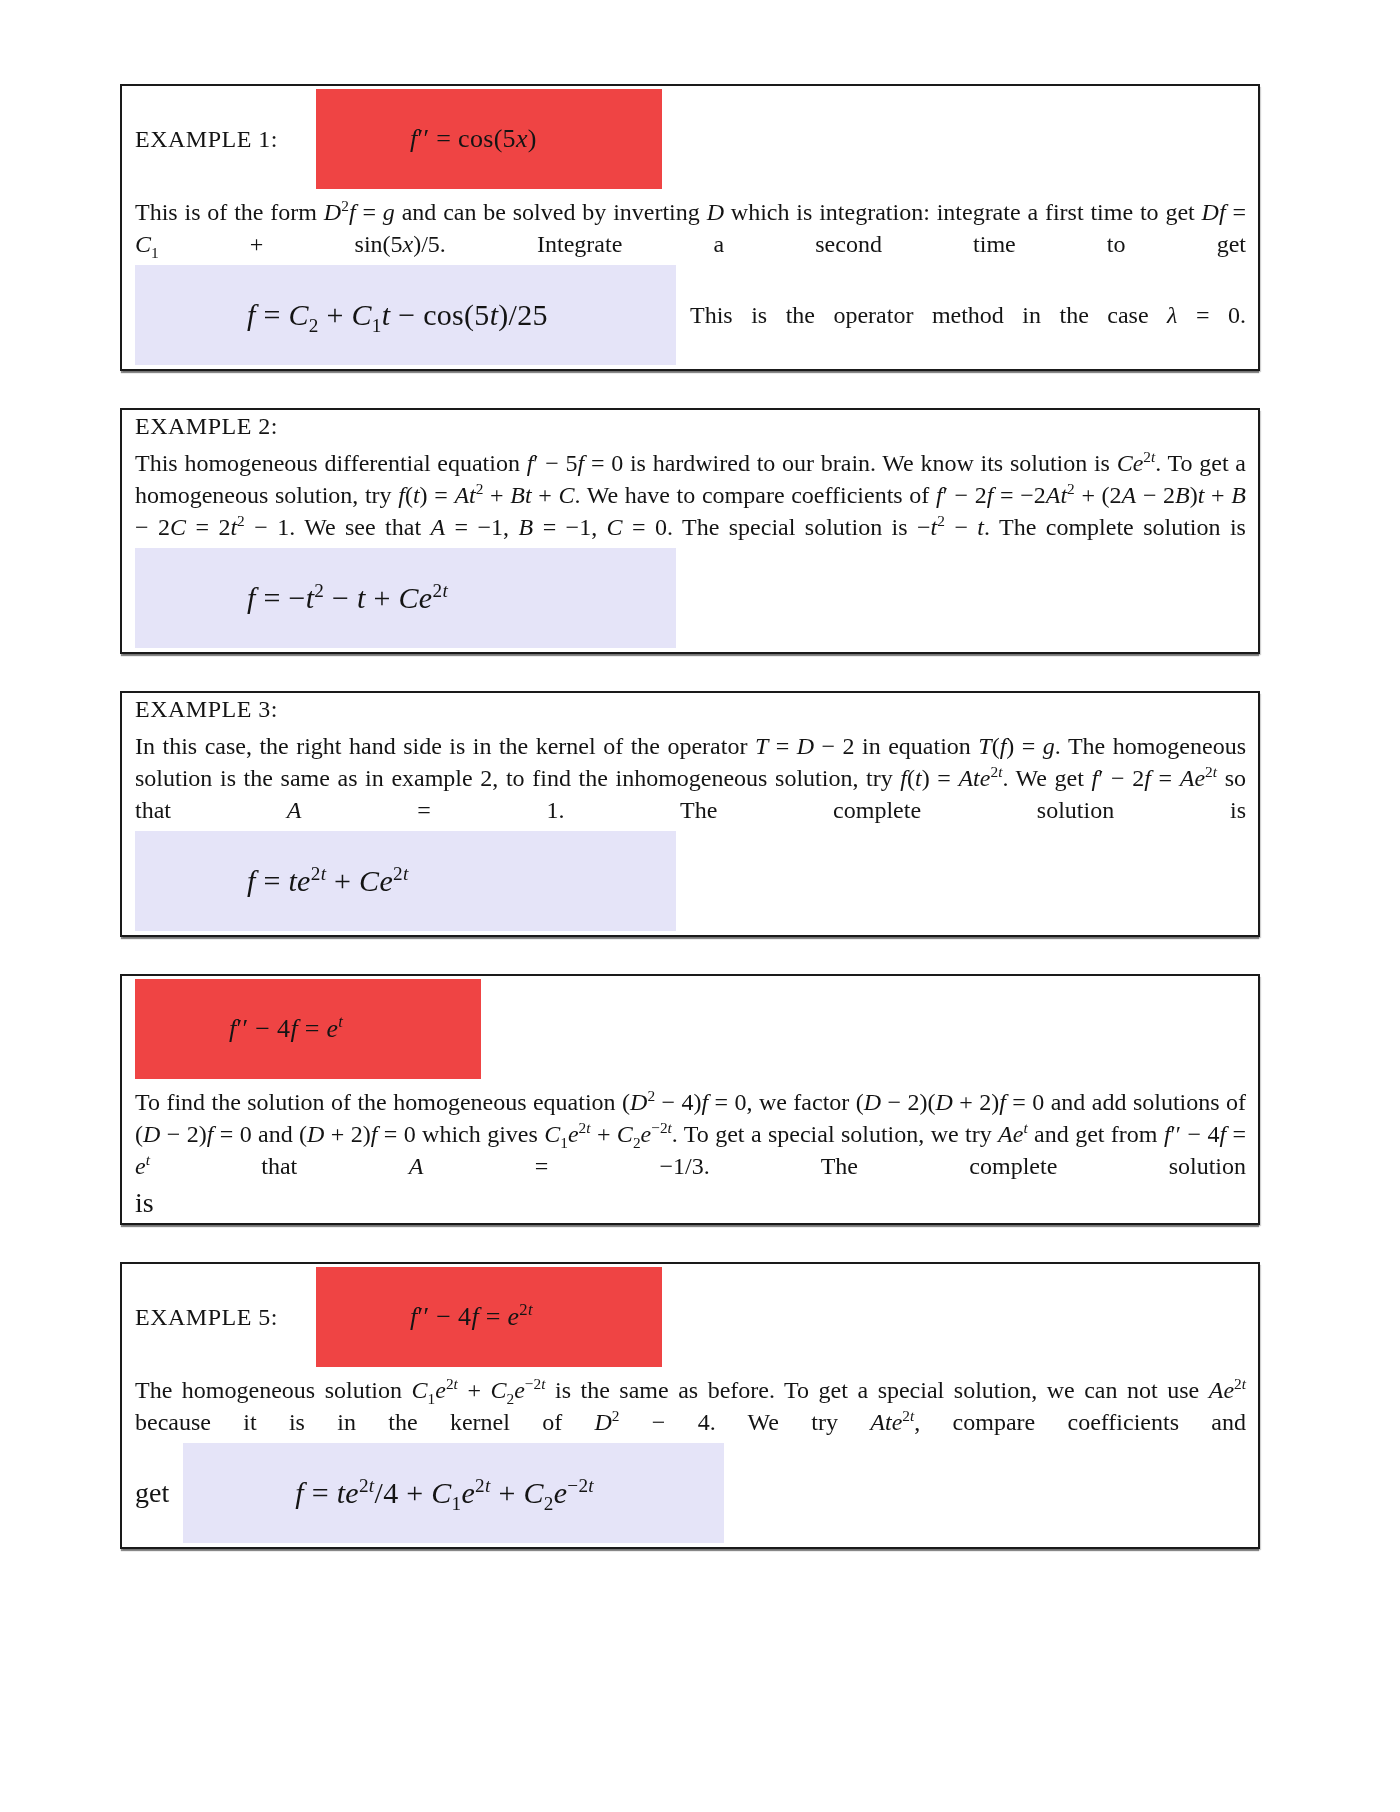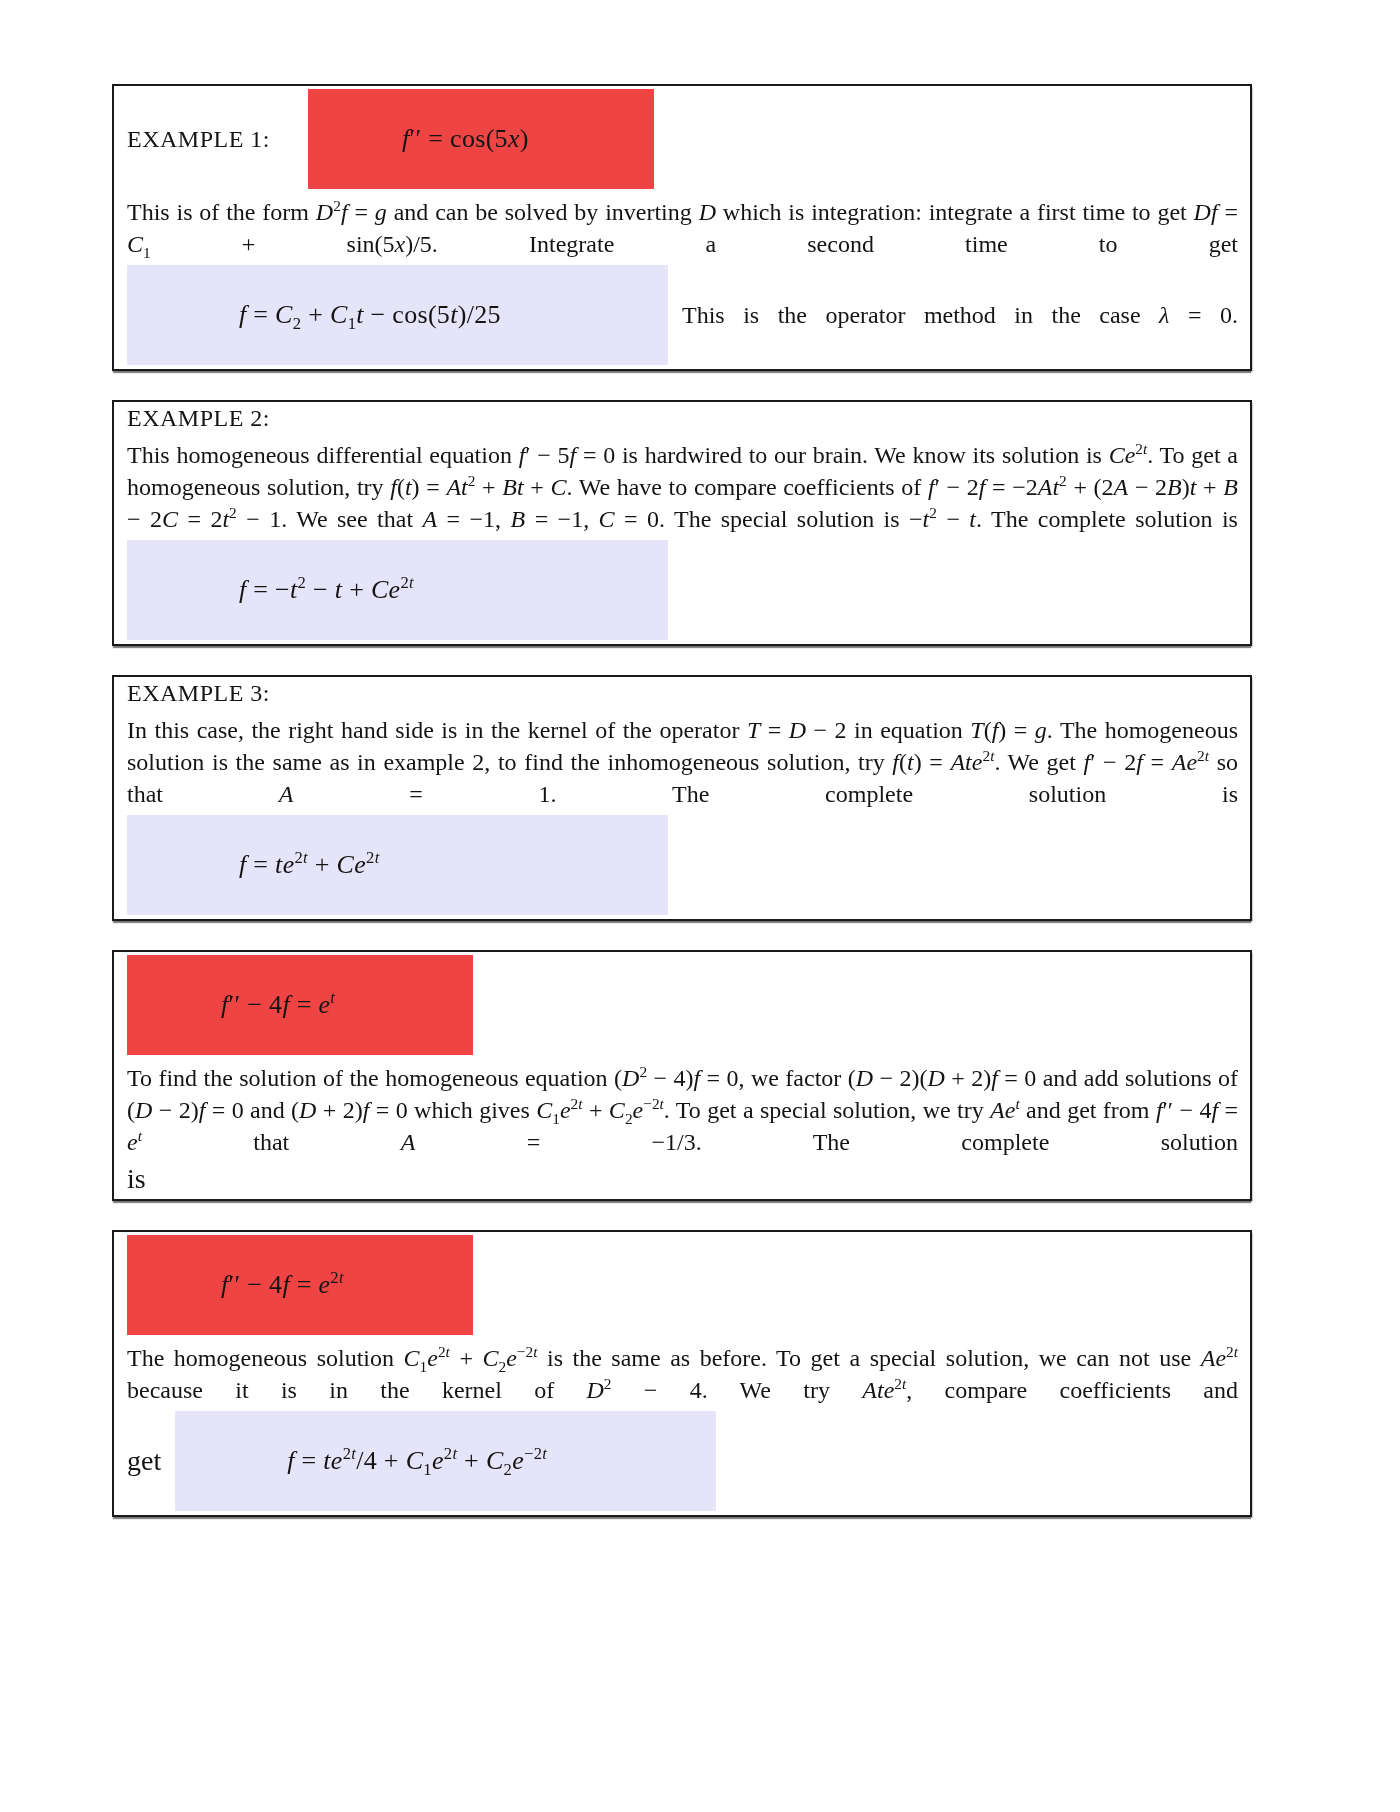--- a/index.html
+++ b/index.html
@@ -7,24 +7,25 @@
     width: 1400px;
     height: 1812px;
     background: #ffffff;
     color: #141414;
     font-family: "Liberation Serif", "DejaVu Serif", serif;
     overflow: hidden;
   }
   .page {
     box-sizing: border-box;
     padding-top: 84px;
-    padding-left: 112px;
+    padding-left: 72px;
     display: flex;
     flex-direction: column;
-    gap: 29px;
+    gap: 37px;
+    margin-left: 48px;
   }
   .example-box {
     box-sizing: border-box;
     width: 1140px;
     background: #ffffff;
     border: 2px solid #1a1a1a;
     box-shadow: 0 3px 1px -1px rgba(0,0,0,0.45), 2px 2px 1px -1px rgba(0,0,0,0.18);
     padding: 3px 12px 4px 13px;
   }
   .header-row { display: flex; }
@@ -60,21 +61,21 @@
   .solution-highlight {
     box-sizing: border-box;
     width: 541px;
     height: 100px;
     background: #e5e4f8;
     display: flex;
     align-items: center;
     padding-left: 112px;
     flex: 0 0 auto;
   }
-  .solution-text { font-size: 26px; letter-spacing: 0.3px; }
+  .solution-text { font-size: 30px; letter-spacing: 0.3px; }
   .side-note {
     flex: 1;
     font-size: 24px;
     text-align: justify;
     text-align-last: justify;
   }
   .side-note:empty { display: none; }
   sup, sub { font-size: 64%; line-height: 0; }
   i { font-style: italic; }
 </style>
@@ -136,20 +137,21 @@
     </div>
     <p class="body-text">To find the solution of the homogeneous equation (<i>D</i><sup>2</sup> − 4)<i>f</i> = 0, we factor (<i>D</i> − 2)(<i>D</i> + 2)<i>f</i> = 0 and add solutions of (<i>D</i> − 2)<i>f</i> = 0 and (<i>D</i> + 2)<i>f</i> = 0 which gives <i>C</i><sub>1</sub><i>e</i><sup>2<i>t</i></sup> + <i>C</i><sub>2</sub><i>e</i><sup>−2<i>t</i></sup>. To get a special solution, we try <i>Ae</i><sup><i>t</i></sup> and get from <i>f</i>′′ − 4<i>f</i> = <i>e</i><sup><i>t</i></sup> that <i>A</i> = −1/3. The complete solution</p>
     <div class="solution-row">
       <span class="solution-prefix">is</span>
 
     </div>
   </section>
 
   <section class="example-box">
     <div class="header-row">
+      <span class="example-label">EXAMPLE 5:</span>
       <div class="eq-highlight">
         <span class="eq-text"><i>f</i>′′ − 4<i>f</i> = <i>e</i><sup>2<i>t</i></sup></span>
       </div>
     </div>
     <p class="body-text">The homogeneous solution <i>C</i><sub>1</sub><i>e</i><sup>2<i>t</i></sup> + <i>C</i><sub>2</sub><i>e</i><sup>−2<i>t</i></sup> is the same as before. To get a special solution, we can not use <i>Ae</i><sup>2<i>t</i></sup> because it is in the kernel of <i>D</i><sup>2</sup> − 4. We try <i>Ate</i><sup>2<i>t</i></sup>, compare coefficients and</p>
     <div class="solution-row">
       <span class="solution-prefix">get</span>
       <div class="solution-highlight">
         <span class="solution-text"><i>f</i> = <i>te</i><sup>2<i>t</i></sup>/4 + <i>C</i><sub>1</sub><i>e</i><sup>2<i>t</i></sup> + <i>C</i><sub>2</sub><i>e</i><sup>−2<i>t</i></sup></span>
       </div>

